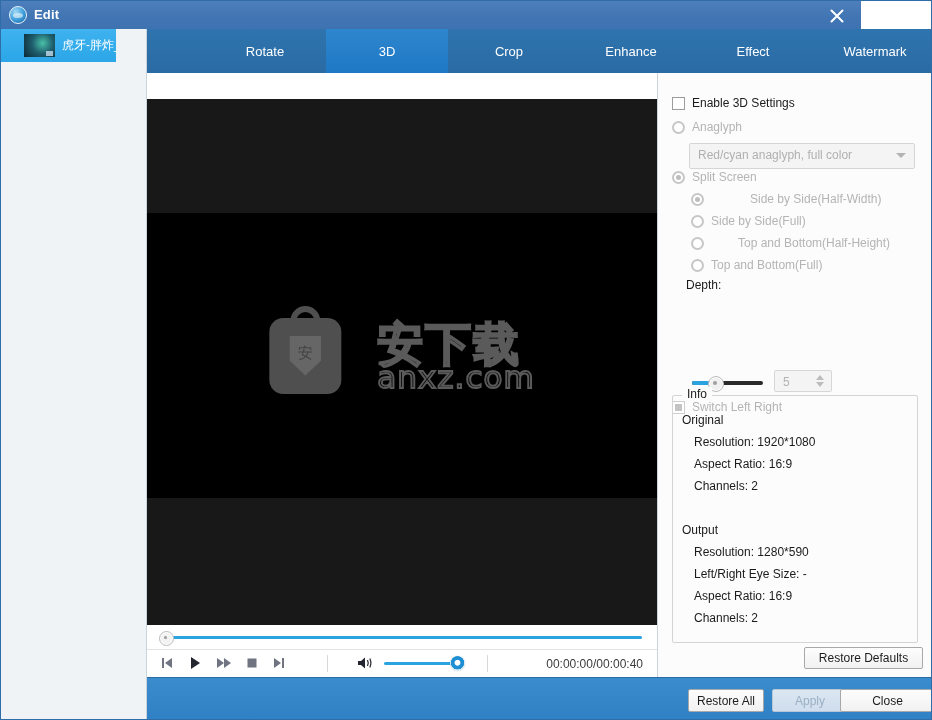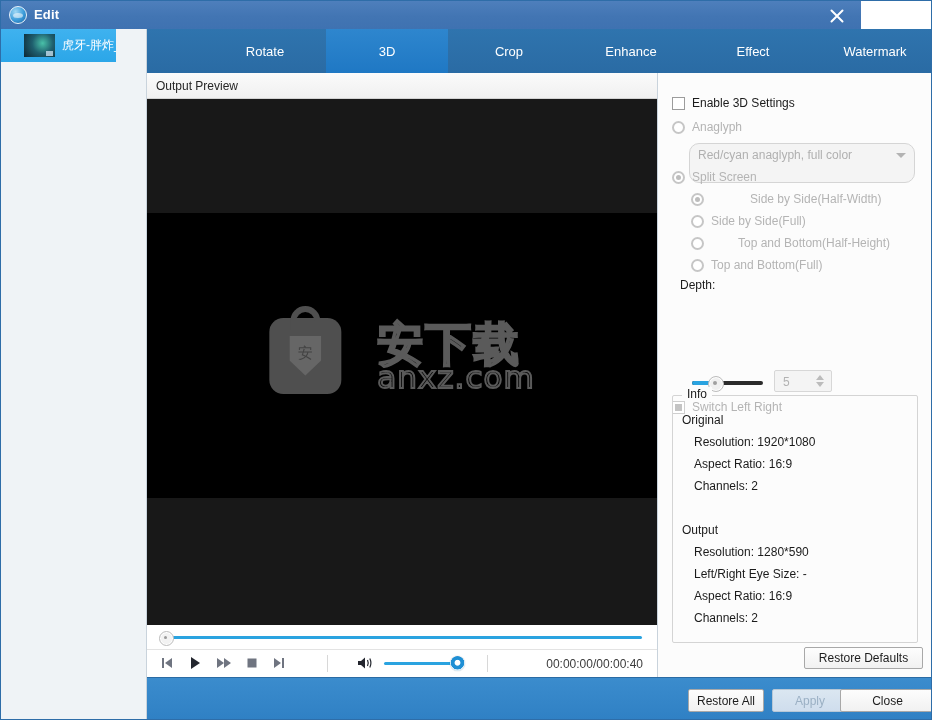--- a/index.html
+++ b/index.html
@@ -355,24 +355,24 @@
     width: 5px; height: 5px;
     border-radius: 50%;
     background: #bdbdbd;
   }
   .lbl { margin-left: 7px; font-size: 12px; color: #1b1b1b; white-space: nowrap; }
   .lbl.dim { color: #b4b4b4; }
 
   .combo {
     position: absolute;
     left: 688px - 657px; top: 0;
-    width: 226px; height: 40px;
+    width: 226px; height: 26px;
     background: #f4f4f4;
     border: 1px solid #d5d5d5;
-    border-radius: 10px;
+    border-radius: 2px;
     box-sizing: border-box;
     cursor: pointer;
   }
   .combo span {
     position: absolute;
     left: 8px; top: 4px;
     font-size: 12px;
     color: #b0b0b0;
   }
   .combo .arrow {
@@ -528,23 +528,20 @@
     <div class="tab first">Rotate</div>
     <div class="tab active">3D</div>
     <div class="tab">Crop</div>
     <div class="tab">Enhance</div>
     <div class="tab">Effect</div>
     <div class="tab">Watermark</div>
   </div>
 
   <div class="preview-wrap">
 
-    <div class="preview-header">
-      <span>Output Preview</span>
-    </div>
 
     <div class="video-stage">
       <div class="video-inner">
         <div class="wm">
           <div class="wm-bag">
             <div class="wm-shield">
               <span>安</span>
             </div>
           </div>
           <div class="wm-txt">
@@ -641,21 +638,21 @@
     <div class="row" style="left:33px; top:163px;gap:27px;">
       <div class="radio"></div>
       <div class="lbl dim">Top and Bottom(Half-Height)</div>
     </div>
     <div class="row" style="left:33px; top:185px;">
       <div class="radio"></div>
       <div class="lbl dim">Top and Bottom(Full)</div>
     </div>
 
     <div class="row" style="left:14px; top:205px;">
-      <div class="lbl" style="margin-left:8px;text-align:center;">Depth:</div>
+      <div class="lbl" style="margin-left:14px;text-align:center;">Depth:</div>
     </div>
     <div class="depth-track-bg"></div>
     <div class="depth-track-fill"></div>
     <div class="depth-thumb"></div>
     <div class="spin">
       <div class="val">5</div>
       <div class="up"></div>
       <div class="down"></div>
     </div>
 

